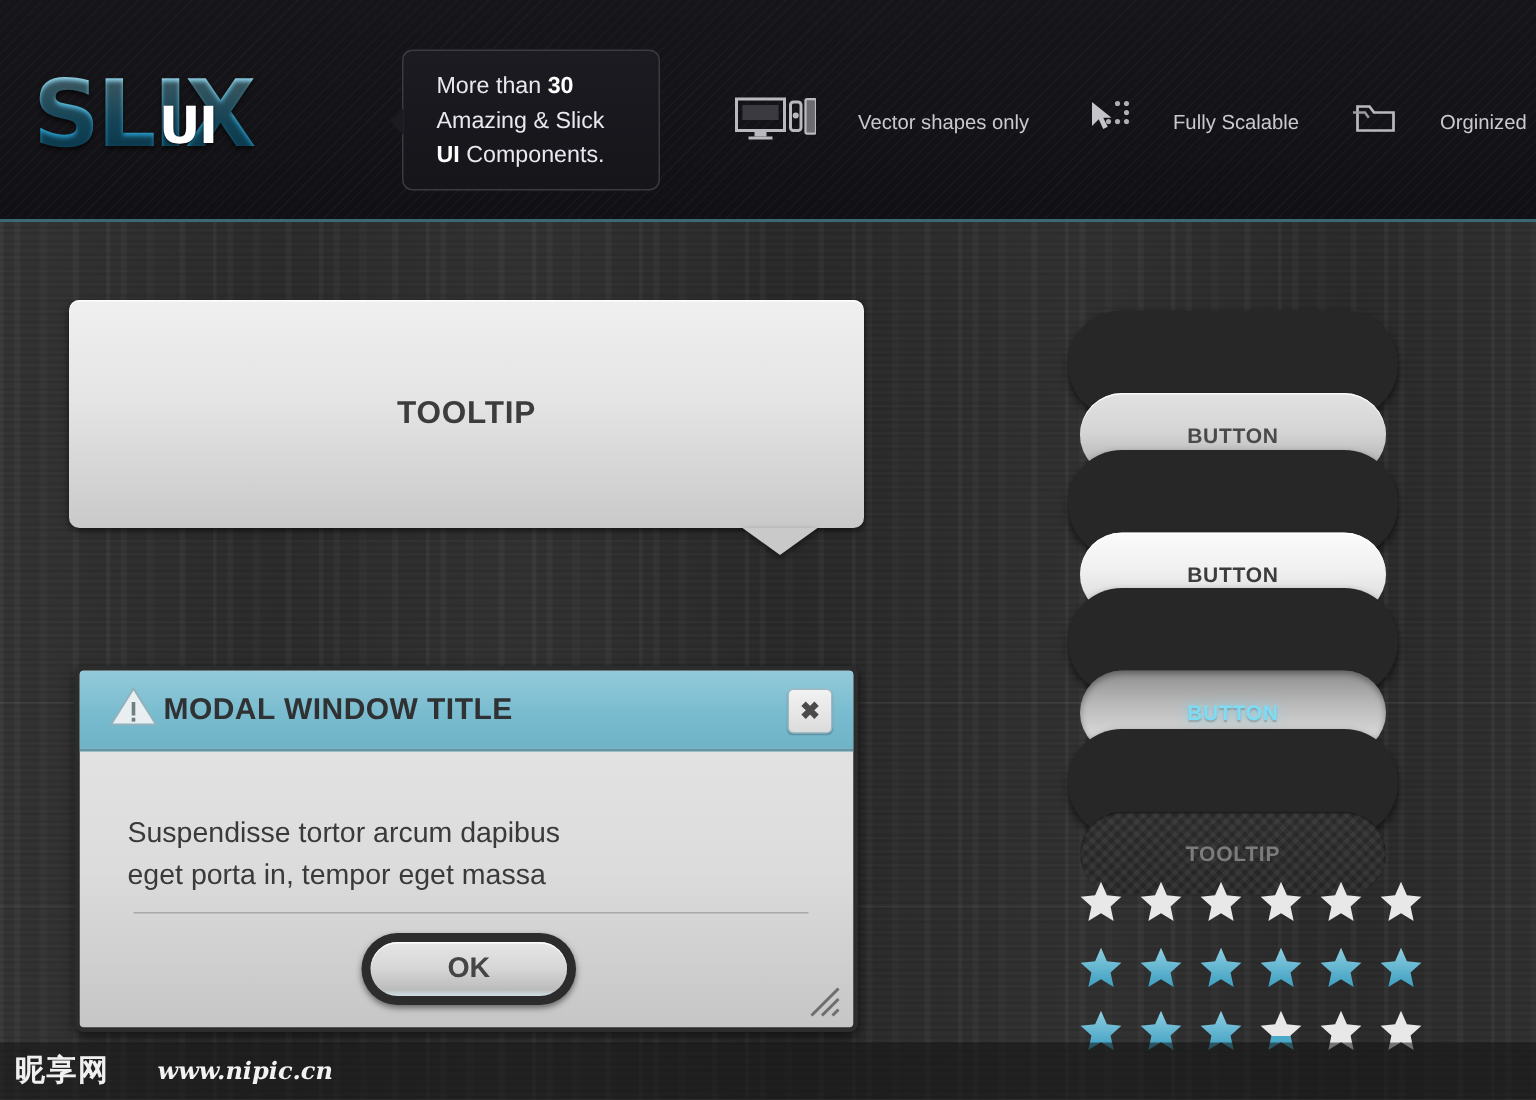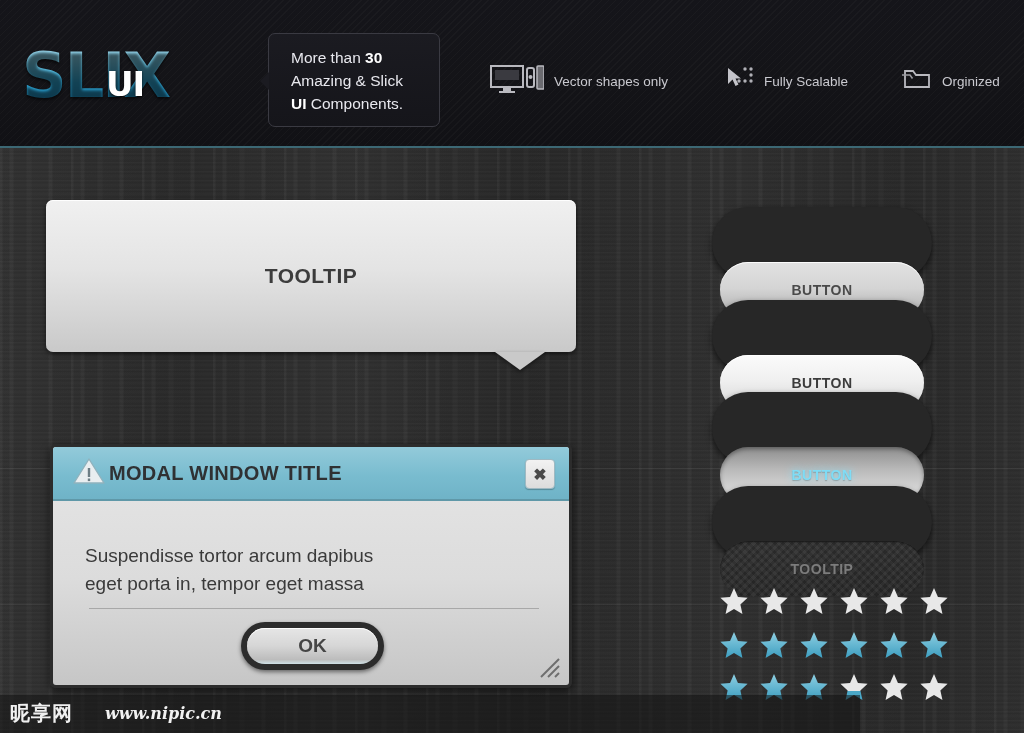--- a/index.html
+++ b/index.html
@@ -72,21 +72,21 @@
   }
   #badge:before {
     content:""; position:absolute; left:-9px; top:38px;
     border-top:9px solid transparent; border-bottom:9px solid transparent;
     border-right:9px solid #1b1b21;
   }
   .badge-line { color:#e8e8ee; font-size:15.5px; line-height:23px; white-space:nowrap; }
   .badge-line b { font-weight:bold; color:#ffffff; }
 
   
-  .feature { position:absolute; top:62px; height:38px; display:flex; align-items:center; gap:10px; }
+  .feature { position:absolute; top:62px; height:38px; display:flex; align-items:center; gap:28px; }
   .feature-label { color:#c9c9cf; font-size:13.5px; white-space:nowrap; }
   .ficon { display:block; }
 
   
   .guide { position:absolute; left:0; width:1024px; height:1px; background:rgba(255,255,255,0.055); }
 
   
   #tooltip {
     position:absolute; left:46px; top:200px; width:530px; height:152px;
     border-radius:7px;
@@ -192,21 +192,21 @@
     font-size:19px; font-weight:bold; color:#454545;
     box-shadow:inset 0 1px 0 rgba(255,255,255,0.9);
   }
 
   
   .star-row { position:absolute; display:flex; gap:10px; }
   .star { width:30px; height:30px; display:block; }
 
   
   #footer {
-    position:absolute; left:0; bottom:0; width:860px; height:38px;
+    position:absolute; left:0; bottom:0; width:1024px; height:38px;
     background:rgba(20,20,20,0.55);
     padding-left:15px;
   }
   #wm-logo {
     position:absolute; left:10px; top:5px;
     font-size:20px; font-weight:bold; color:#f0f0f0;
     font-family:"DejaVu Sans", sans-serif; letter-spacing:1px;
   }
   #wm-url {
     position:absolute; left:105px; top:9px;

